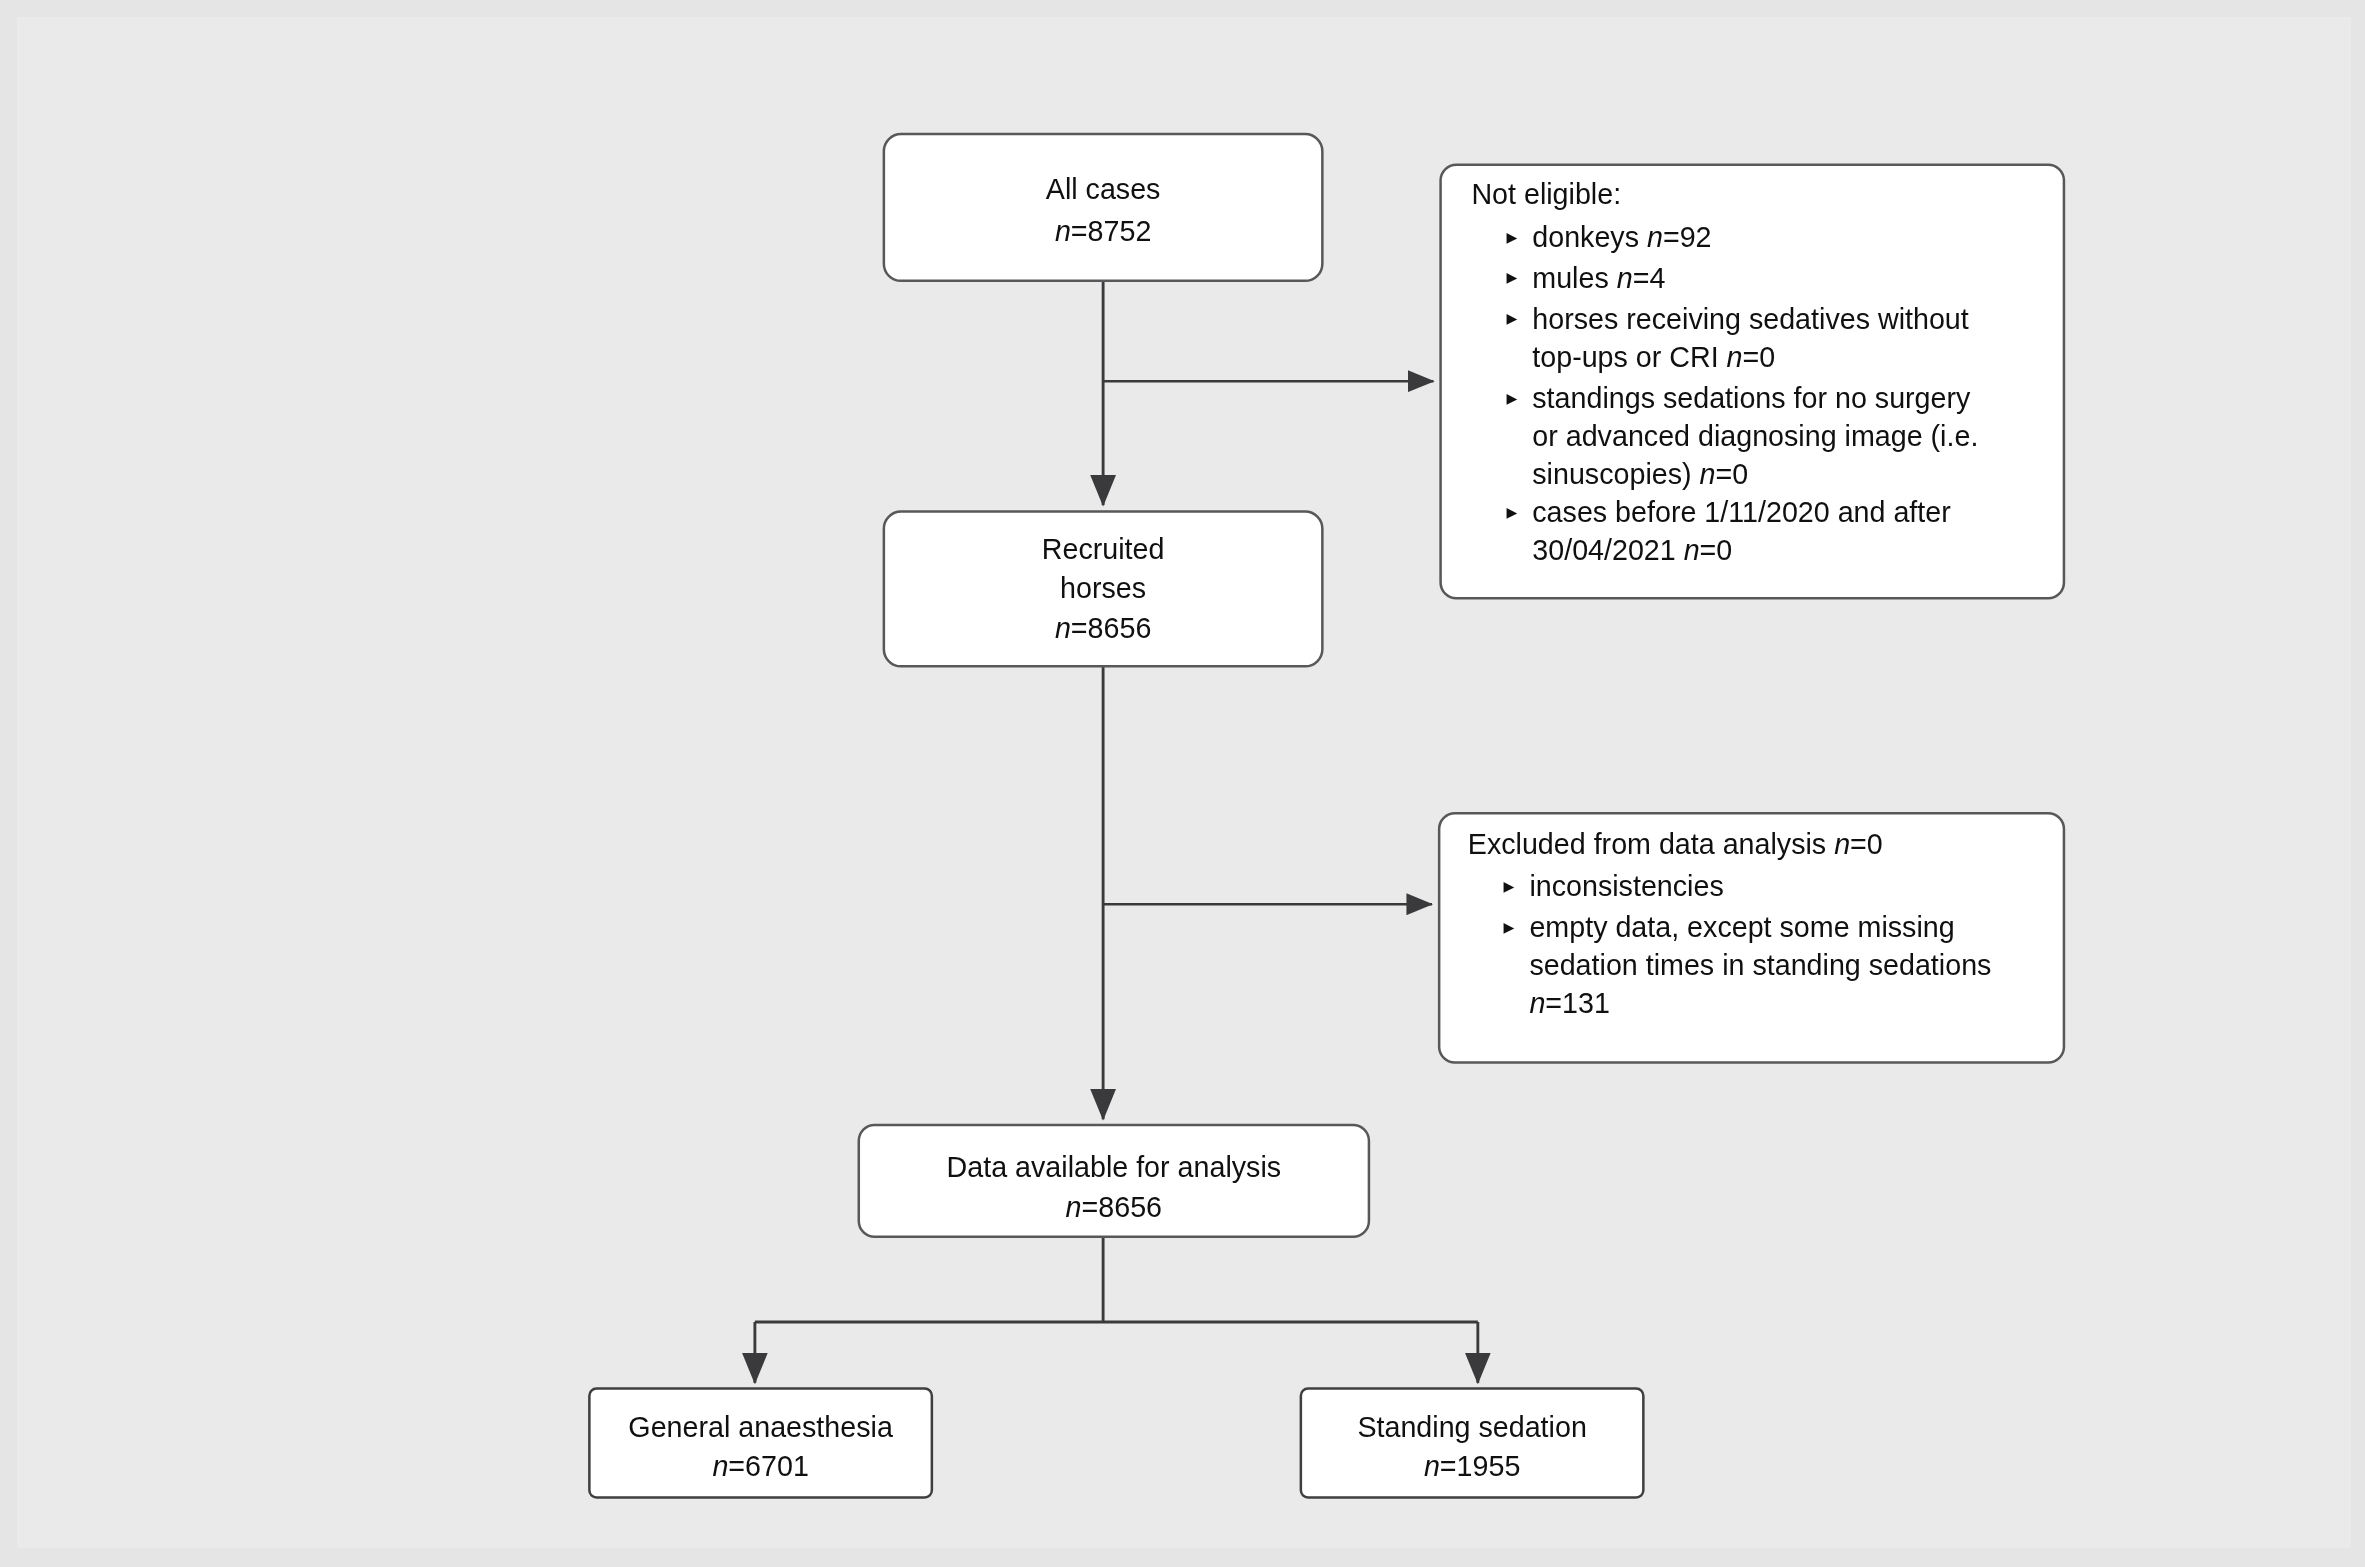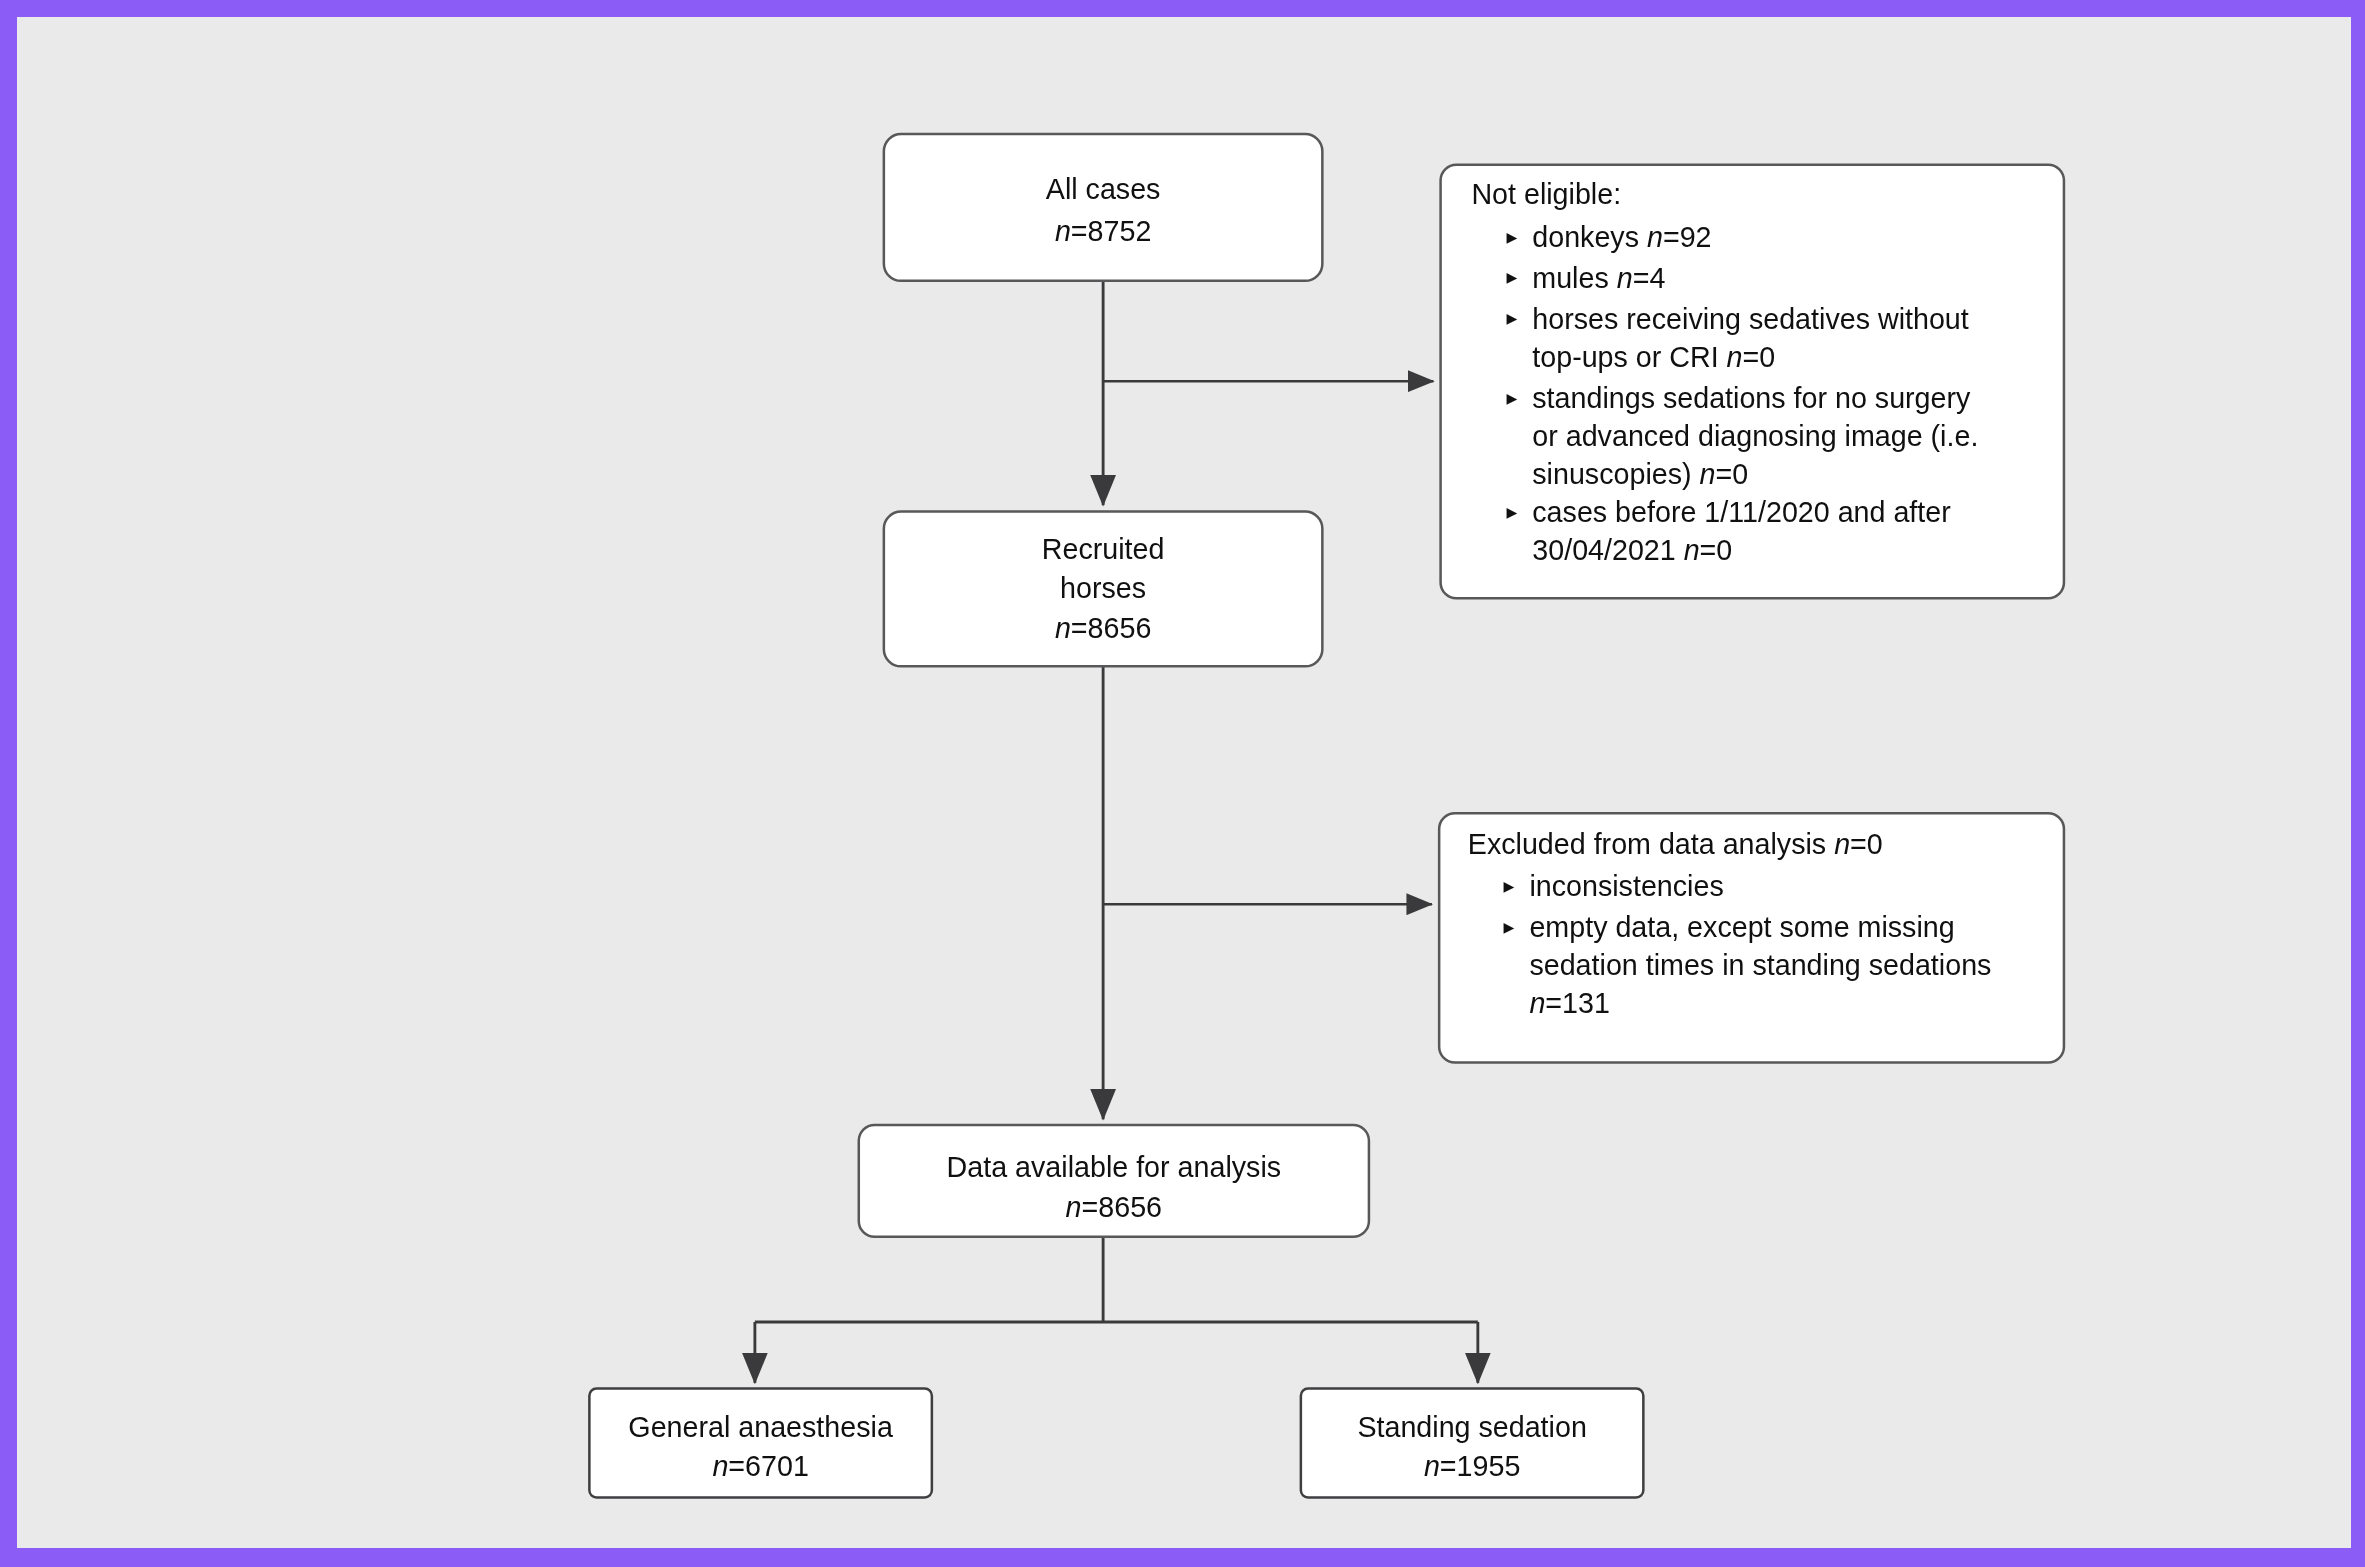--- a/index.html
+++ b/index.html
@@ -10,21 +10,21 @@
   body {
     width: 2366px;
     height: 1567px;
     font-family: "Liberation Sans", sans-serif;
     overflow: hidden;
   }
   #figure-root {
     position: relative;
     width: 2366px;
     height: 1567px;
-    background: #8b5cf6;
+    background: #e5e5e5;
   }
   #canvas {
     position: absolute;
     left: 16.5px;
     top: 16.5px;
     width: 2334px;
     height: 1531px;
     background: #eaeaea;
   }
   svg#flow {

